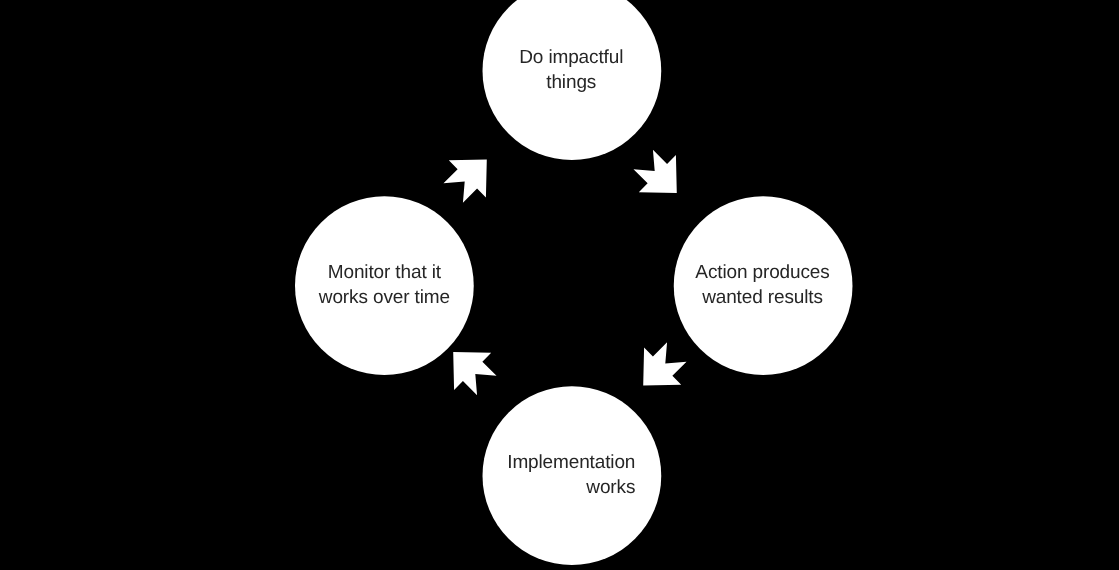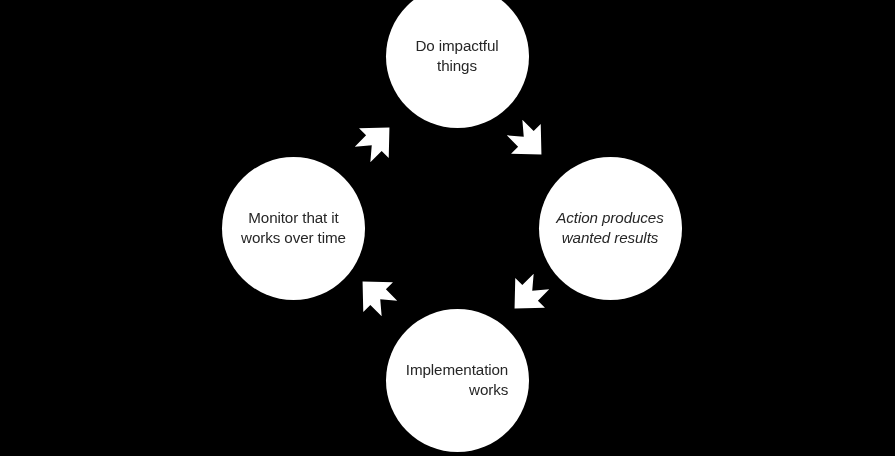--- a/index.html
+++ b/index.html
@@ -28,23 +28,23 @@
     font-size:15.2px;
     line-height:1.33;
     color:#262626;
     font-weight:400;
     letter-spacing:-0.1px;
     white-space:pre-line;
     padding:0 8px;
   }
   
   #node-top    { left:385.5px; top:-15.5px; }
-  #node-right  { left:538.5px; top:156.5px;font-style:italic; }
+  #node-right  { left:538.5px; top:156.5px; }
   #node-bottom { left:385.5px; top:308.5px;text-align:right; }
-  #node-left   { left:222px; top:156.5px; }
+  #node-left   { left:236px; top:156.5px; }
 
   .arrow {
     position:absolute;
     width:46px; height:46px;
   }
   .arrow svg { display:block; width:100%; height:100%; overflow:visible; }
   .arrow path { fill:#ffffff; }
 
   
   #arrow-tr { left:505px; top:118px; transform:rotate(45deg); }

